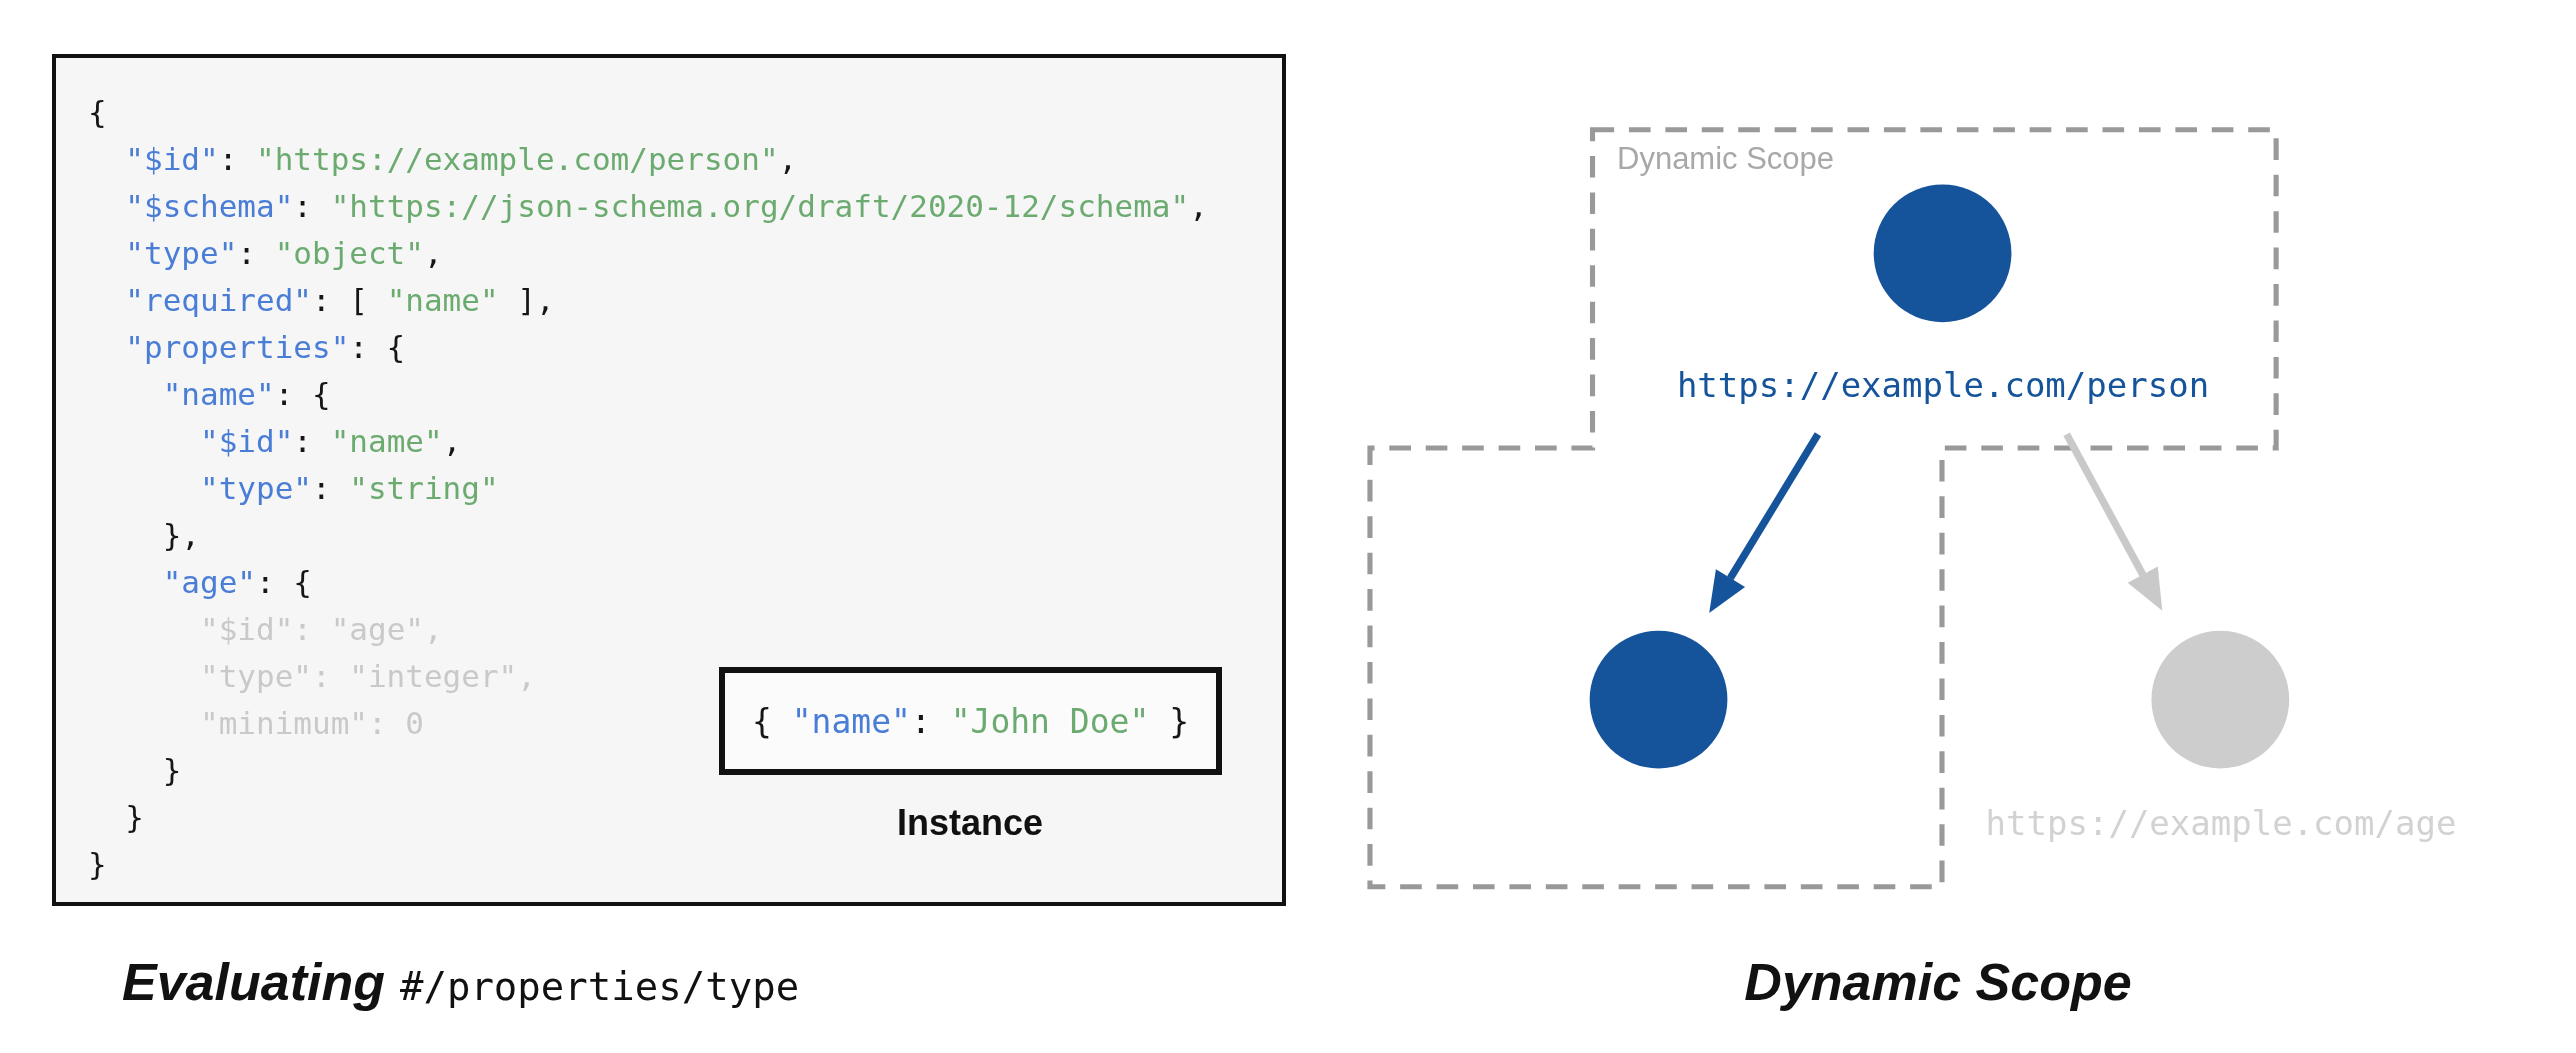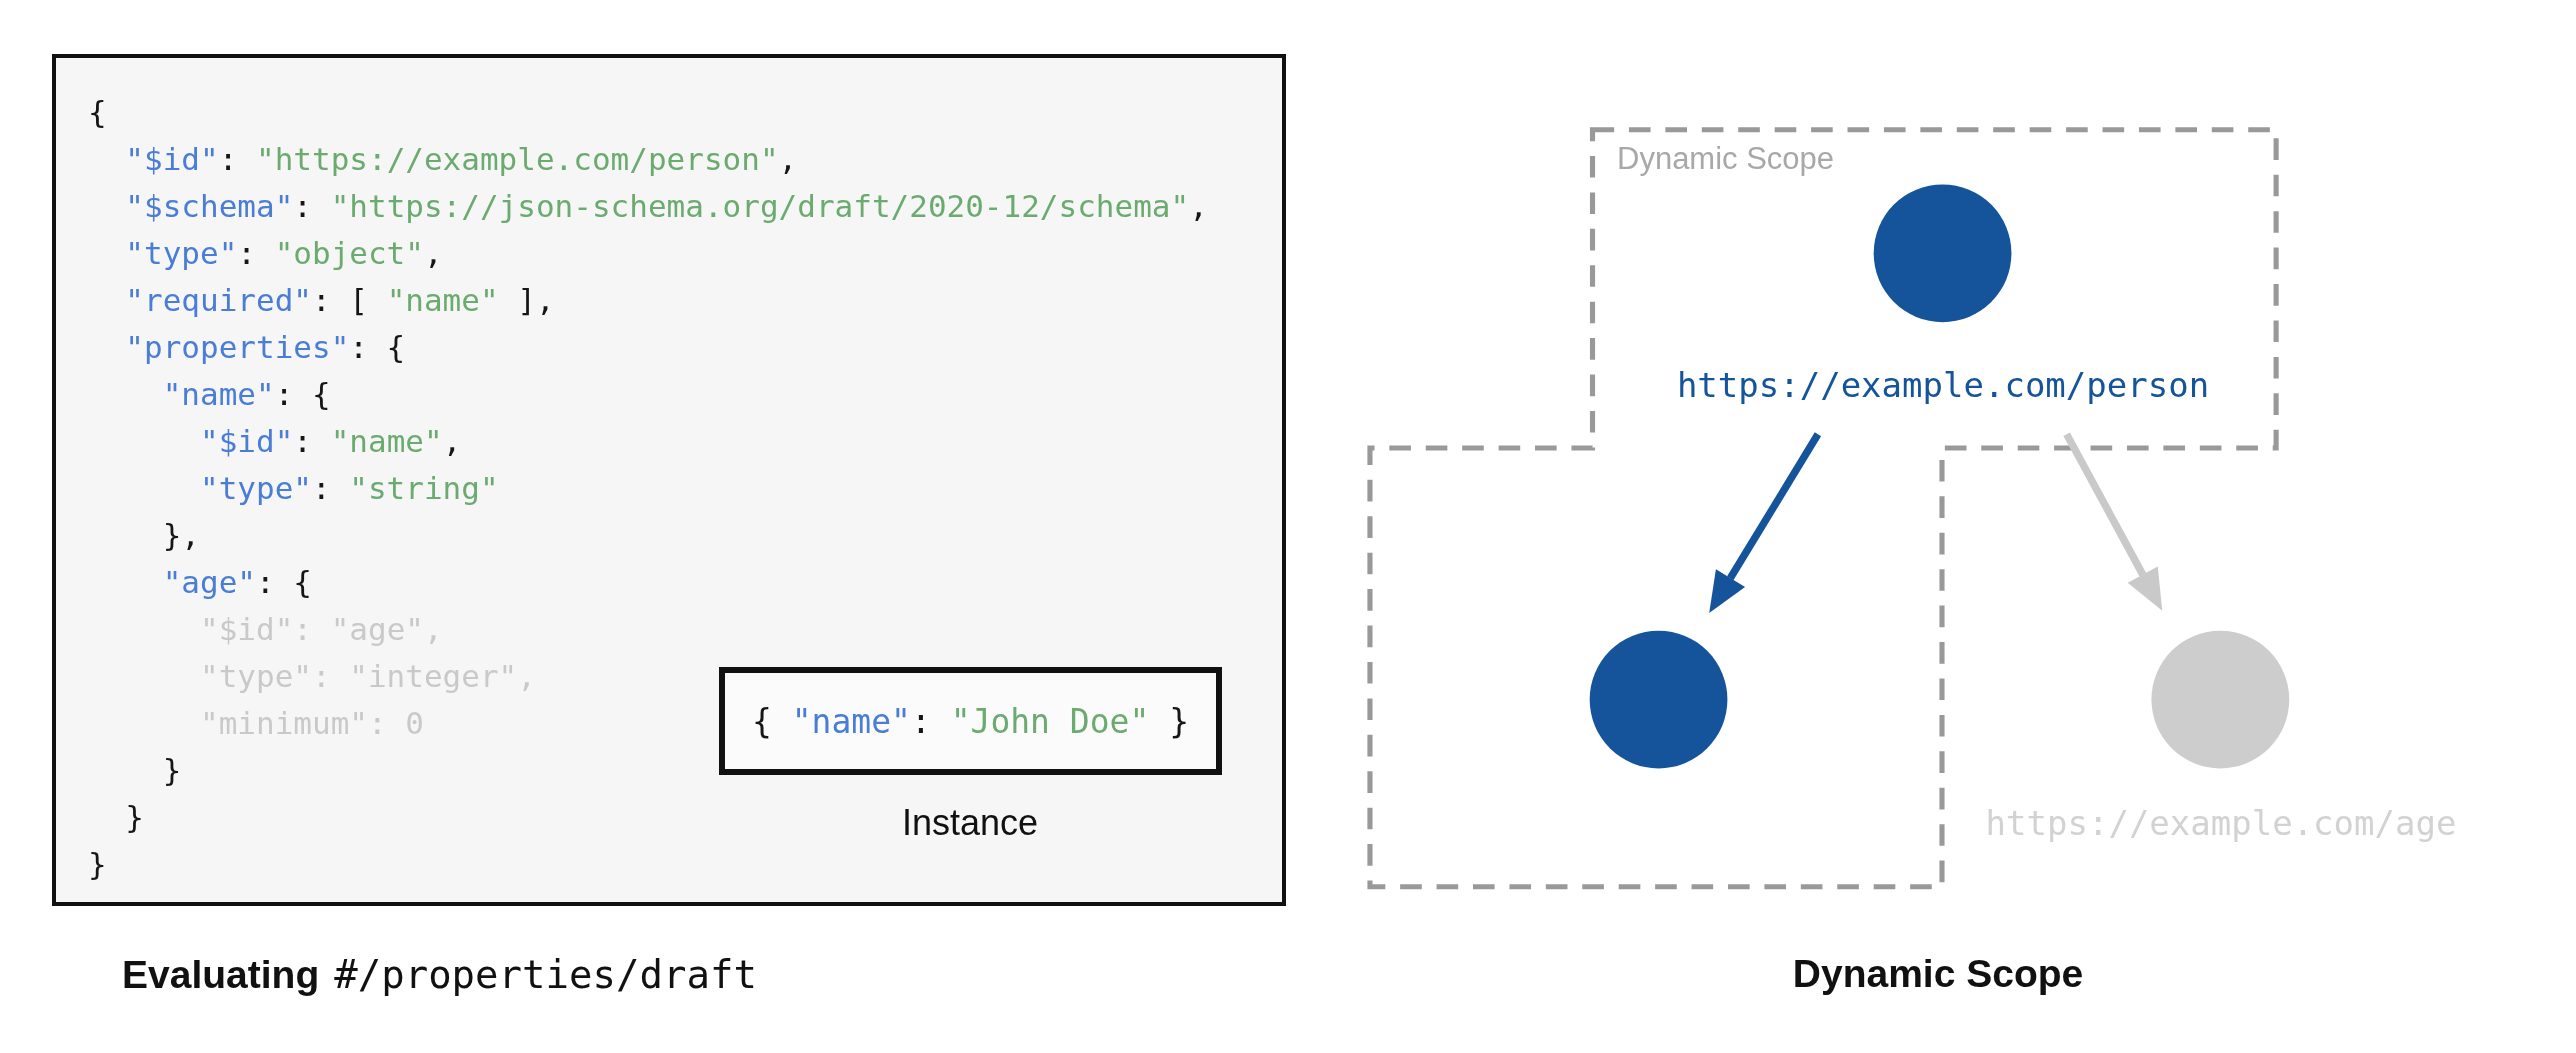--- a/index.html
+++ b/index.html
@@ -19,24 +19,24 @@
 
   .instance-box{position:absolute;left:719px;top:667px;width:503px;height:108px;
                 box-sizing:border-box;background:#fbfbfb;border:6.3px solid #111;
                 display:flex;align-items:center;justify-content:center;}
   .instance-code{font-family:"DejaVu Sans Mono","Liberation Mono",monospace;
                  font-size:33px;white-space:pre;color:#161616;}
   .instance-code .k{color:var(--c-key);}
   .instance-code .s{color:var(--c-str);}
   .instance-code .p{color:#161616;}
   .instance-label{position:absolute;left:970px;top:802px;transform:translateX(-50%);
-                  font-weight:normal;font-size:36px;color:#111;}
+                  font-weight:bold;font-size:36px;color:#111;}
 
   .caption{position:absolute;top:952px;display:flex;align-items:baseline;color:#111;}
-  .caption .bold{font-weight:bold;font-size:39px;}
+  .caption .bold{font-weight:bold;font-size:52px;font-style:italic;}
   .caption .mono{font-family:"DejaVu Sans Mono","Liberation Mono",monospace;
                  font-size:39px;margin-left:15px;}
   .caption-left{left:122px;}
   .caption-right{left:1938px;transform:translateX(-50%);}
 
   
   .diagram-svg{position:absolute;left:0;top:0;width:2576px;height:1053px;}
   .scope-outline{fill:none;stroke:var(--c-dash);stroke-width:9;stroke-dasharray:38 26;}
   .node-active{fill:var(--c-navy);}
   .node-inactive{fill:var(--c-gray-node);}
@@ -62,21 +62,21 @@
     <div class="code-lines"><div class="code-line"><span class="p">{</span></div><div class="code-line"><span class="p">  </span><span class="k">"$id"</span><span class="p">: </span><span class="s">"https://example.com/person"</span><span class="p">,</span></div><div class="code-line"><span class="p">  </span><span class="k">"$schema"</span><span class="p">: </span><span class="s">"https://json-schema.org/draft/2020-12/schema"</span><span class="p">,</span></div><div class="code-line"><span class="p">  </span><span class="k">"type"</span><span class="p">: </span><span class="s">"object"</span><span class="p">,</span></div><div class="code-line"><span class="p">  </span><span class="k">"required"</span><span class="p">: [ </span><span class="s">"name"</span><span class="p"> ],</span></div><div class="code-line"><span class="p">  </span><span class="k">"properties"</span><span class="p">: {</span></div><div class="code-line"><span class="p">    </span><span class="k">"name"</span><span class="p">: {</span></div><div class="code-line"><span class="p">      </span><span class="k">"$id"</span><span class="p">: </span><span class="s">"name"</span><span class="p">,</span></div><div class="code-line"><span class="p">      </span><span class="k">"type"</span><span class="p">: </span><span class="s">"string"</span></div><div class="code-line"><span class="p">    },</span></div><div class="code-line"><span class="p">    </span><span class="k">"age"</span><span class="p">: {</span></div><div class="code-line dim"><span class="p">      </span><span class="k">"$id"</span><span class="p">: </span><span class="s">"age"</span><span class="p">,</span></div><div class="code-line dim"><span class="p">      </span><span class="k">"type"</span><span class="p">: </span><span class="s">"integer"</span><span class="p">,</span></div><div class="code-line dim"><span class="p">      </span><span class="k">"minimum"</span><span class="p">: 0</span></div><div class="code-line"><span class="p">    }</span></div><div class="code-line"><span class="p">  }</span></div><div class="code-line"><span class="p">}</span></div></div>
   </div>
 
   <div class="instance-box">
     <div class="instance-code"><span class="p">{ </span><span class="k">"name"</span><span class="p">: </span><span class="s">"John Doe"</span><span class="p"> }</span></div>
   </div>
   <div class="instance-label">Instance</div>
 
   <div class="caption caption-left">
     <span class="bold">Evaluating</span>
-    <span class="mono">#/properties/draft</span>
+    <span class="mono">#/properties/type</span>
   </div>
 
   <svg class="diagram-svg" viewBox="0 0 4524 1850" xmlns="http://www.w3.org/2000/svg">
     <path class="scope-outline" d="M2797 228 H3998 V787 H3411 V1558 H2406 V787 H2797 Z"></path>
     <circle class="node-active" cx="3412" cy="445" r="121"></circle>
     <circle class="node-active" cx="2913" cy="1229" r="121"></circle>
     <circle class="node-inactive" cx="3900" cy="1229" r="121"></circle>
     <g>
       <line class="arrow-active" x1="3193" y1="763" x2="3039" y2="1016" stroke-width="13"></line>
       <polygon class="arrow-active-head" points="3002,1077 3013.8,999.9 3065.0,1031.1"></polygon>

